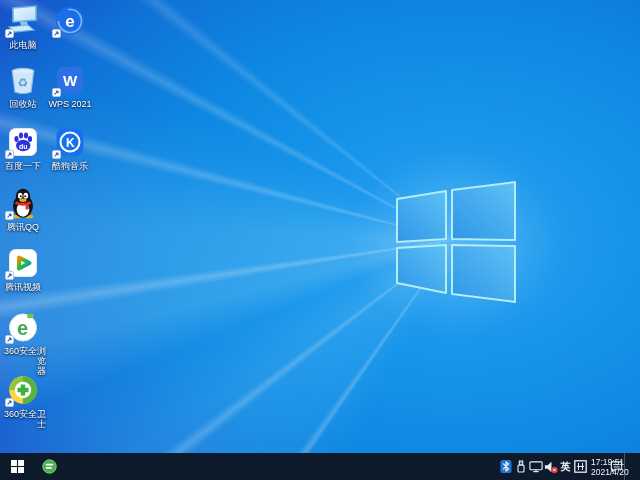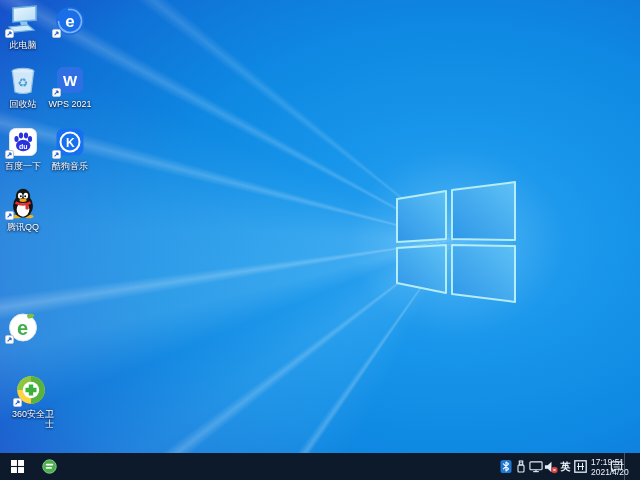--- a/index.html
+++ b/index.html
@@ -167,37 +167,60 @@
       </svg>
       <span class="badge">
           <svg viewBox="0 0 9 9">
             <path d="M2 7 L6.5 2.5 M6.5 2.5 H3.6 M6.5 2.5 V5.4" stroke="#2a62d8" stroke-width="1.4" fill="none"></path>
           </svg>
         </span>
     </div>
     <span class="lbl">百度一下</span>
   </div>
 
+  <div class="di" style="left:0px;top:247px">
+    <div class="ic">
+      <svg viewBox="0 0 32 32">
+        <defs>
+            <linearGradient id="tv1" x1="0" y1="0" x2="1" y2="1">
+              <stop offset="0" stop-color="#ff8a00"></stop>
+              <stop offset="0.45" stop-color="#21c12e"></stop>
+              <stop offset="1" stop-color="#1586ea"></stop>
+            </linearGradient>
+          </defs>
+        <rect x="2.5" y="2.5" width="27" height="27" rx="6" fill="#fff" stroke="#e2e8f0" stroke-width="1"></rect>
+        <path d="M12 10.5 L22.5 16 L12 21.5 Z" fill="#fff" stroke="url(#tv1)" stroke-width="4" stroke-linejoin="round"></path>
+      </svg>
+      <span class="badge">
+          <svg viewBox="0 0 9 9">
+            <path d="M2 7 L6.5 2.5 M6.5 2.5 H3.6 M6.5 2.5 V5.4" stroke="#2a62d8" stroke-width="1.4" fill="none"></path>
+          </svg>
+        </span>
+    </div>
+    <span class="lbl">腾讯视频</span>
+  </div>
 
   <div class="di" style="left:0px;top:311px">
     <div class="ic">
       <svg viewBox="0 0 32 32">
         <circle cx="16" cy="16.5" r="13.5" fill="#fff" stroke="#dfe8ef" stroke-width="1"></circle>
         <text x="15.5" y="24" font-size="20" font-weight="bold" fill="#3fae4c" text-anchor="middle">e</text>
         <path d="M20 4 Q24 1.5 27.5 4 Q25.5 8 21 7.5 Q20 6 20 4" fill="#7cc142"></path>
       </svg>
       <span class="badge">
           <svg viewBox="0 0 9 9">
             <path d="M2 7 L6.5 2.5 M6.5 2.5 H3.6 M6.5 2.5 V5.4" stroke="#2a62d8" stroke-width="1.4" fill="none"></path>
           </svg>
         </span>
     </div>
-  </div>
-
-  <div class="di" style="left:8px;top:374px">
+    <span class="lbl">360安全浏览
+器</span>
+  </div>
+
+  <div class="di" style="left:0px;top:374px">
     <div class="ic">
       <svg viewBox="0 0 32 32">
         <circle cx="16" cy="16" r="13.8" fill="#ffd23f"></circle>
         <path d="M16 2.2 A13.8 13.8 0 0 1 16 29.8 Z" fill="#58b33e"></path>
         <path d="M16 2.2 A13.8 13.8 0 0 0 2.2 16 L16 16 Z" fill="#8ec63f"></path>
         <circle cx="16" cy="16" r="8.2" fill="#fff"></circle>
         <path d="M13.8 10.5 h4.4 v3.3 h3.3 v4.4 h-3.3 v3.3 h-4.4 v-3.3 h-3.3 v-4.4 h3.3 Z" fill="#3caf3c"></path>
       </svg>
       <span class="badge">
           <svg viewBox="0 0 9 9">

